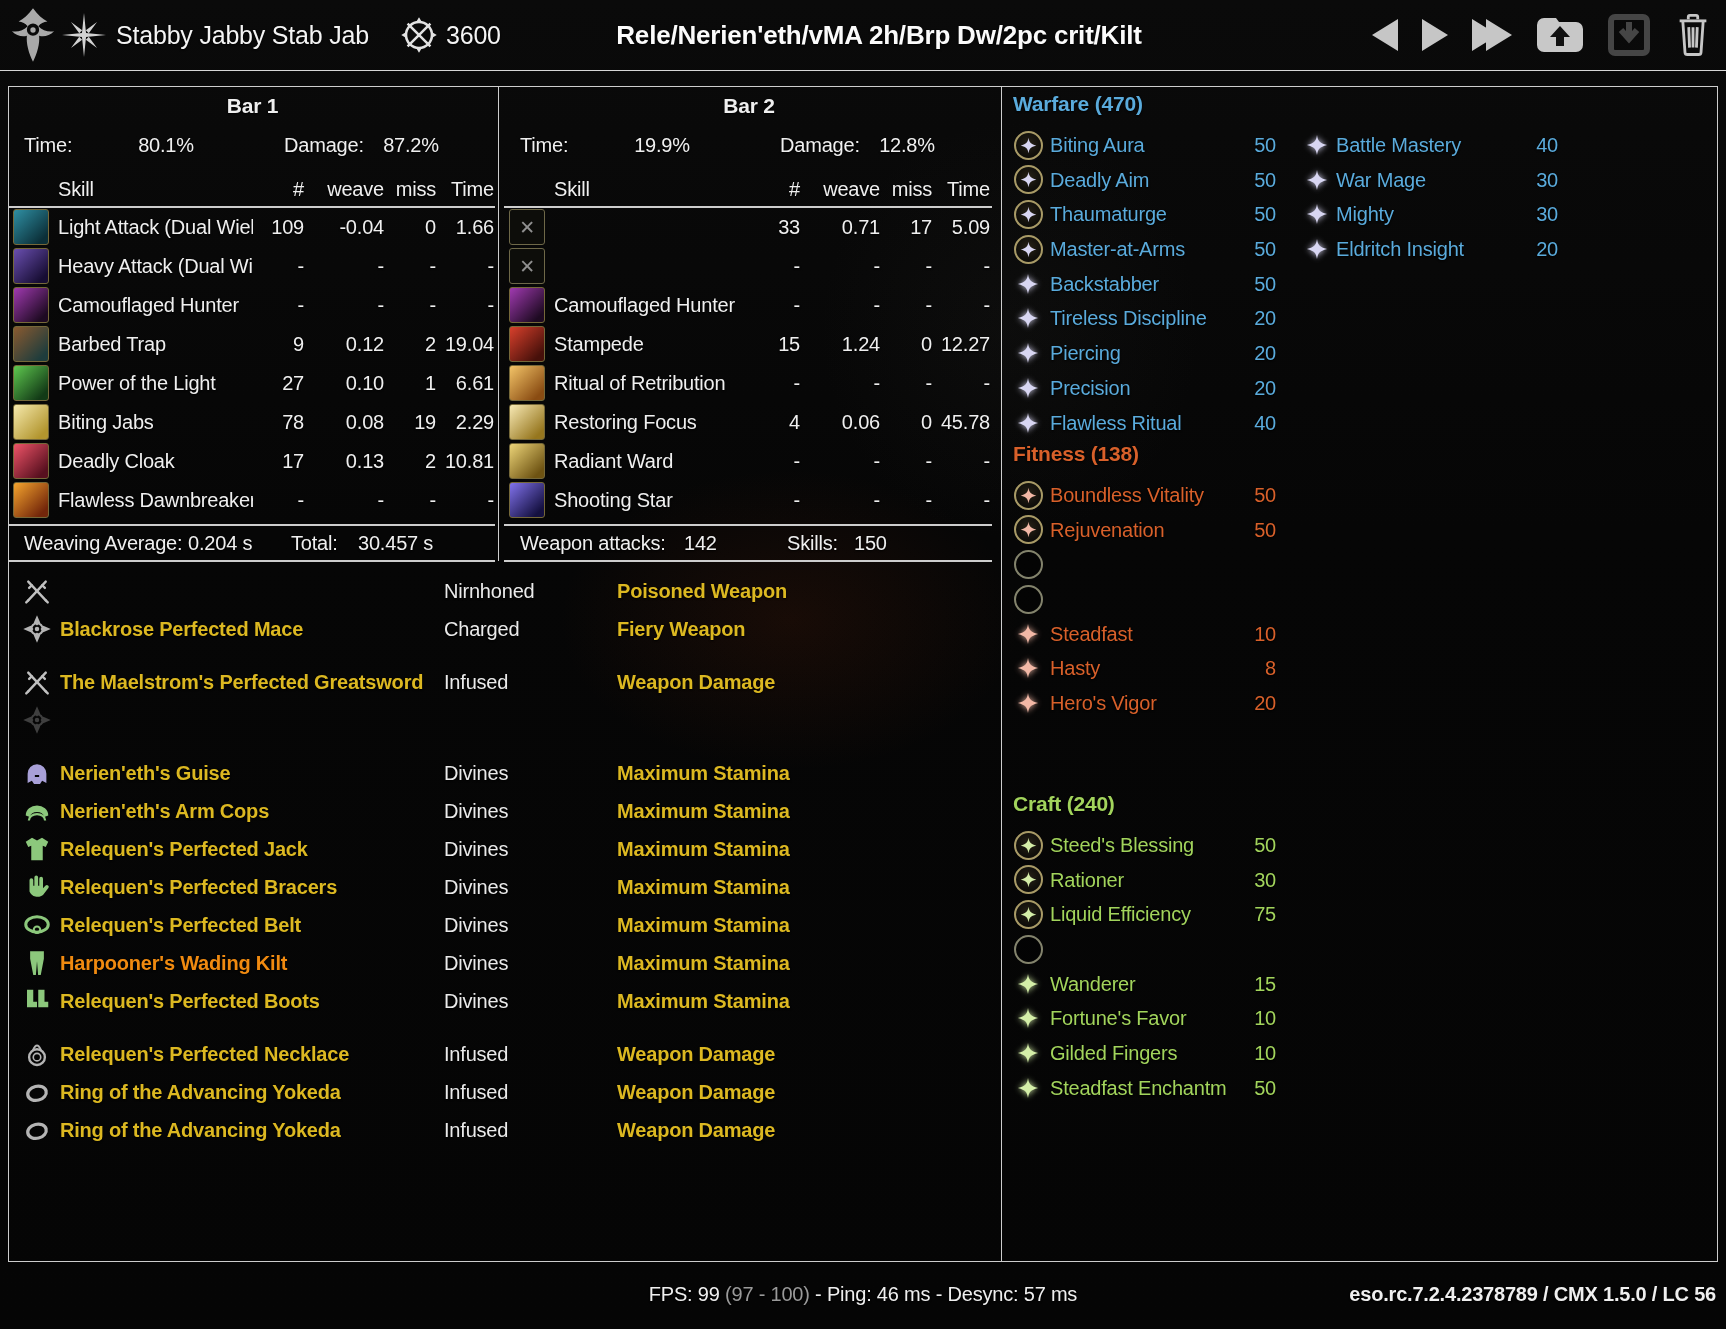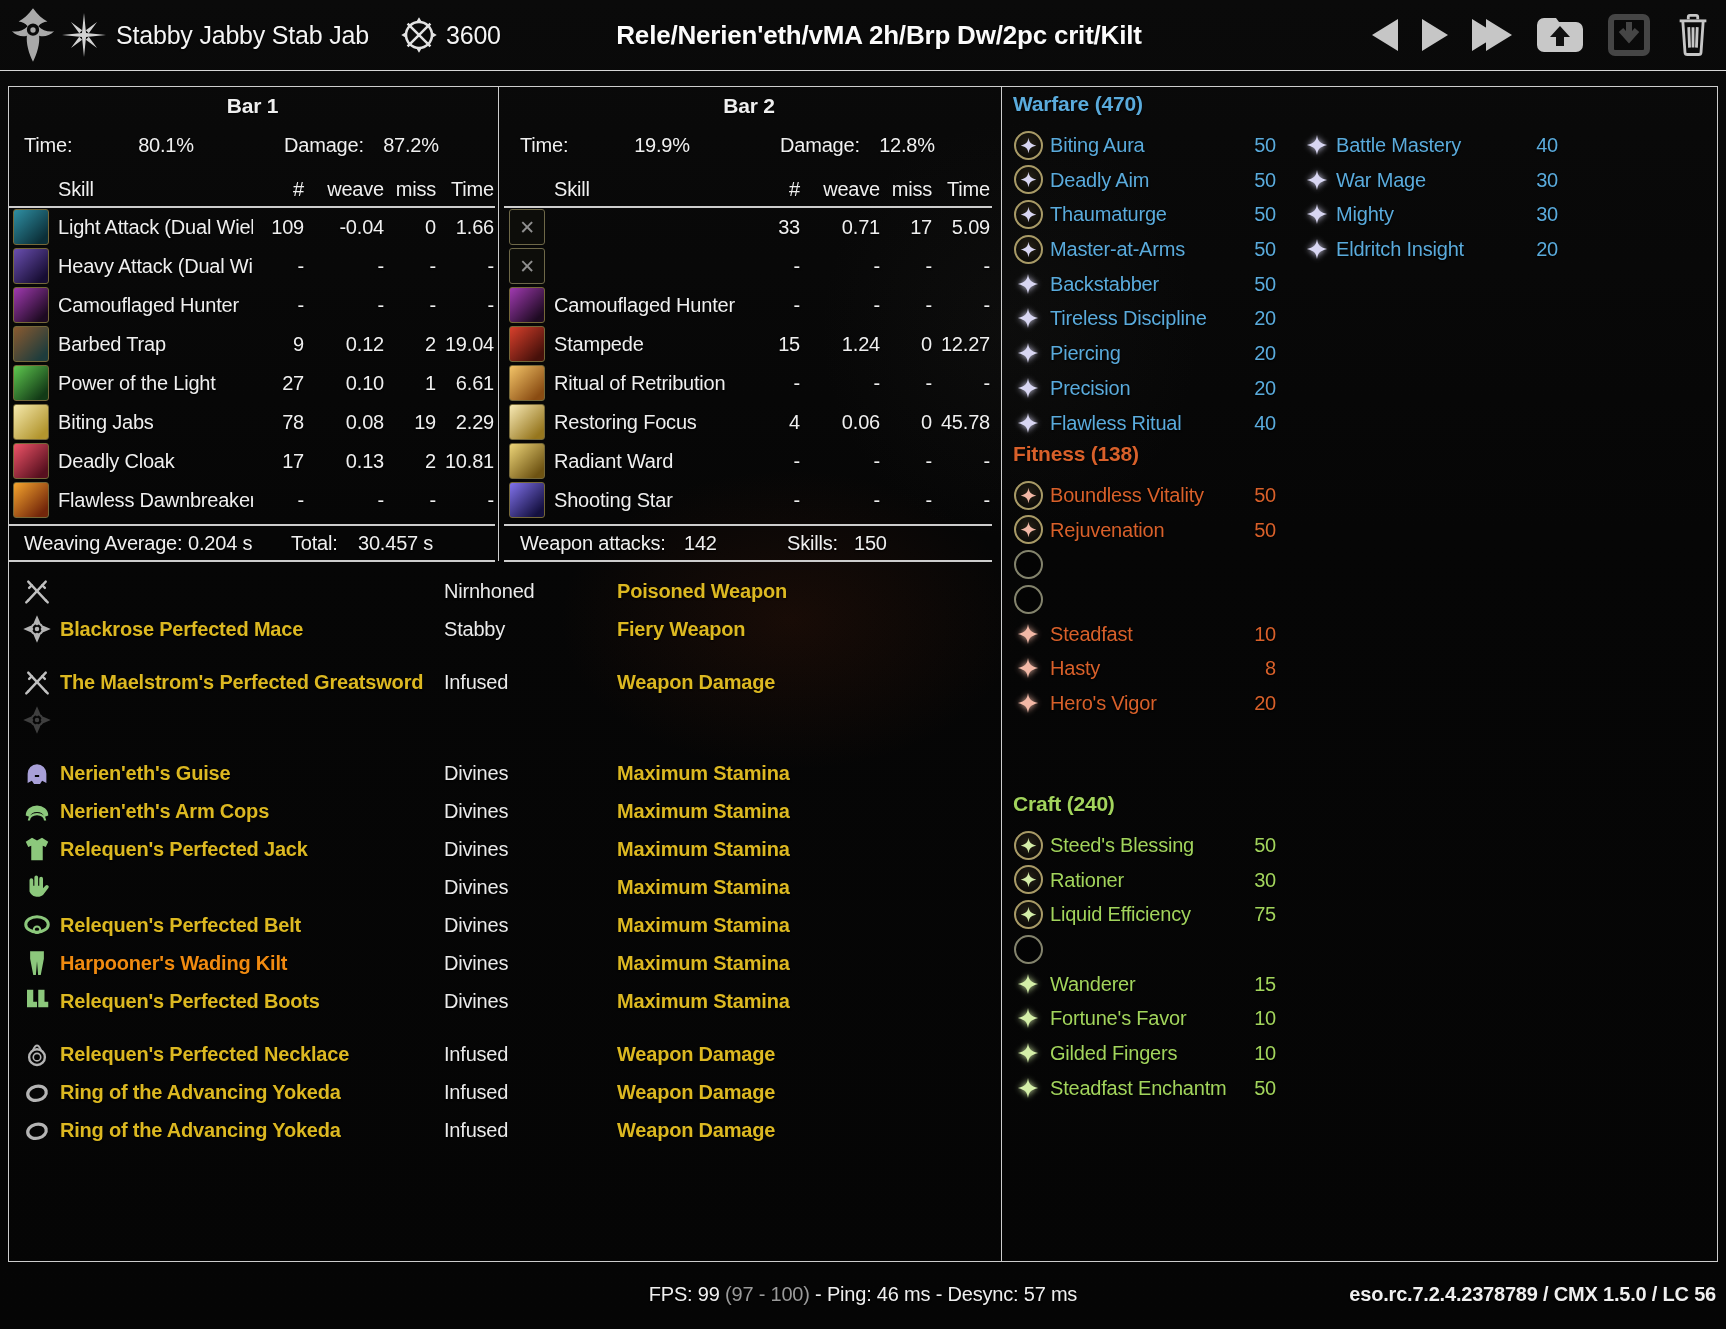--- a/index.html
+++ b/index.html
@@ -346,21 +346,21 @@
         </div>
         <div class="grow">
           <div class="gicon" style="color: rgb(180, 180, 180);">
             <svg viewBox="0 0 24 24">
               <path fill="currentColor" d="M12 1 L14.6 7 L12 9.2 L9.4 7 Z M23 12 L17 14.6 L14.8 12 L17 9.4 Z M12 23 L9.4 17 L12 14.8 L14.6 17 Z M1 12 L7 9.4 L9.2 12 L7 14.6 Z"></path>
               <circle cx="12" cy="12" r="4.6" fill="none" stroke="currentColor" stroke-width="1.7"></circle>
               <circle cx="12" cy="12" r="1.8" fill="currentColor"></circle>
             </svg>
           </div>
           <div class="gname">Blackrose Perfected Mace</div>
-          <div class="gtrait">Stabby</div>
+          <div class="gtrait">Charged</div>
           <div class="gench">Fiery Weapon</div>
         </div>
       </div>
       <div class="gear-group">
         <div class="grow">
           <div class="gicon" style="color: rgb(192, 192, 192);">
             <svg viewBox="0 0 24 24">
               <g fill="none" stroke="currentColor" stroke-width="1.9" stroke-linecap="round">
                 <path d="M5 19.5 L19 4.5"></path>
                 <path d="M19 19.5 L5 4.5"></path>
@@ -415,20 +415,21 @@
           <div class="gname">Relequen's Perfected Jack</div>
           <div class="gtrait">Divines</div>
           <div class="gench">Maximum Stamina</div>
         </div>
         <div class="grow">
           <div class="gicon" style="color: rgb(140, 200, 124);">
             <svg viewBox="0 0 24 24">
               <path fill="currentColor" d="M6 13.5 V6.5 a1.5 1.5 0 0 1 3 0 V11 h.9 V4.3 a1.5 1.5 0 0 1 3 0 V11 h.9 V5.3 a1.5 1.5 0 0 1 3 0 V13 l2.1 -2.2 a1.5 1.5 0 0 1 2.2 2 l-4.3 5.6 a7 7 0 0 1 -10.8 -2.9 Z"></path>
             </svg>
           </div>
+          <div class="gname">Relequen's Perfected Bracers</div>
           <div class="gtrait">Divines</div>
           <div class="gench">Maximum Stamina</div>
         </div>
         <div class="grow">
           <div class="gicon" style="color: rgb(140, 200, 124);">
             <svg viewBox="0 0 24 24">
               <ellipse cx="12" cy="11.5" rx="9" ry="6.2" fill="none" stroke="currentColor" stroke-width="2.4"></ellipse>
               <circle cx="12" cy="15.8" r="2.6" fill="none" stroke="currentColor" stroke-width="1.7"></circle>
             </svg>
           </div>

